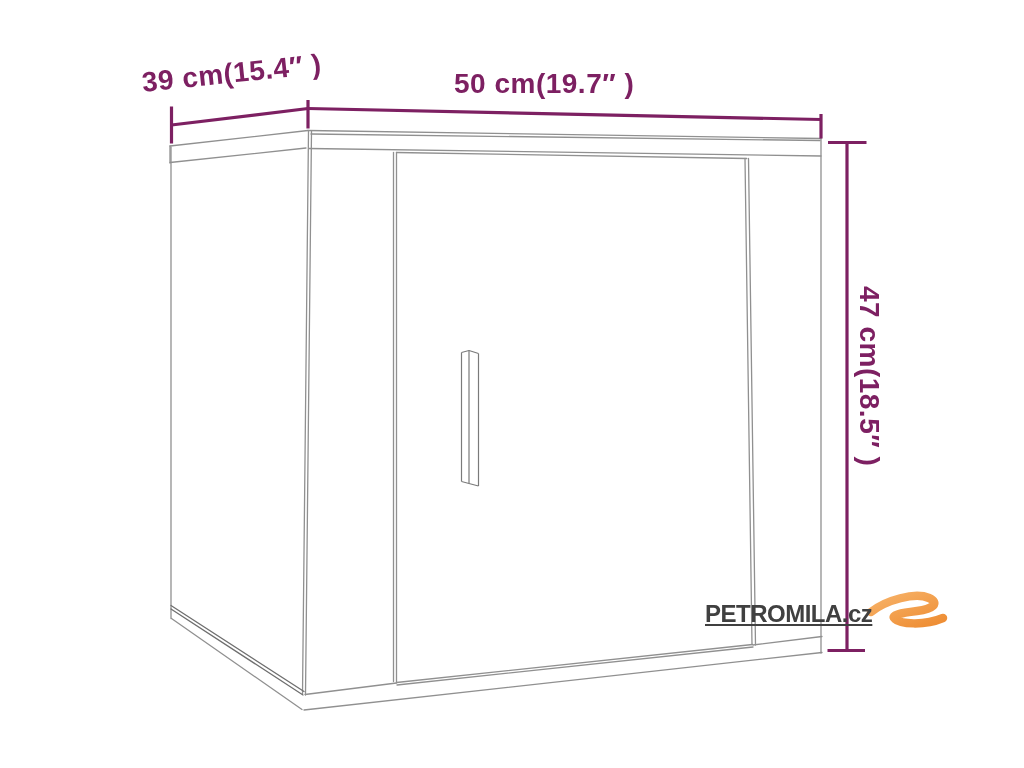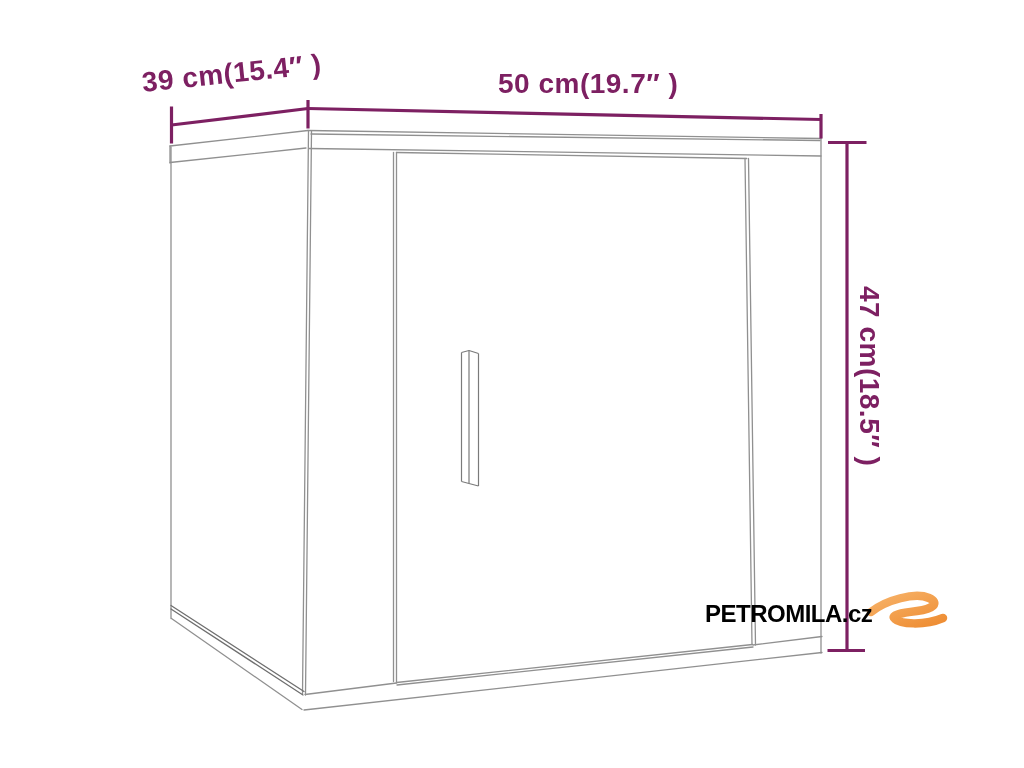--- a/index.html
+++ b/index.html
@@ -6,29 +6,29 @@
   #stage{
     position:relative;width:1024px;height:768px;background:#fff;overflow:hidden;
     font-family:"Liberation Sans",sans-serif;
   }
   #drawing{position:absolute;left:0;top:0;}
   .dim-label{
     position:absolute;color:#7D2062;font-weight:bold;font-size:28px;
     line-height:32px;white-space:nowrap;letter-spacing:0.5px;
   }
   #label-depth{left:142px;top:67px;transform:rotate(-6deg);transform-origin:left center;}
-  #label-width{left:454px;top:68px;margin-left:44px;}
+  #label-width{left:454px;top:68px;}
   #label-height{
     left:763px;top:376px;width:212px;height:32px;
     transform:rotate(90deg);transform-origin:center center;
   }
   #watermark{position:absolute;left:705px;top:600px;display:flex;align-items:center;}
   #brand-text{
-    color:#000000;font-weight:bold;font-size:24px;letter-spacing:-0.5px;
-    line-height:28px;white-space:nowrap;
+    color:#404040;font-weight:bold;font-size:24px;letter-spacing:-0.5px;
+    line-height:28px;white-space:nowrap;text-decoration:underline;
   }
 </style>
 </head>
 <body>
 
 <div id="stage">
 
   <svg id="drawing" width="1024" height="768" viewBox="0 0 1024 768">
     <defs>
       <linearGradient id="swooshGrad" x1="0" y1="0" x2="1" y2="1">

